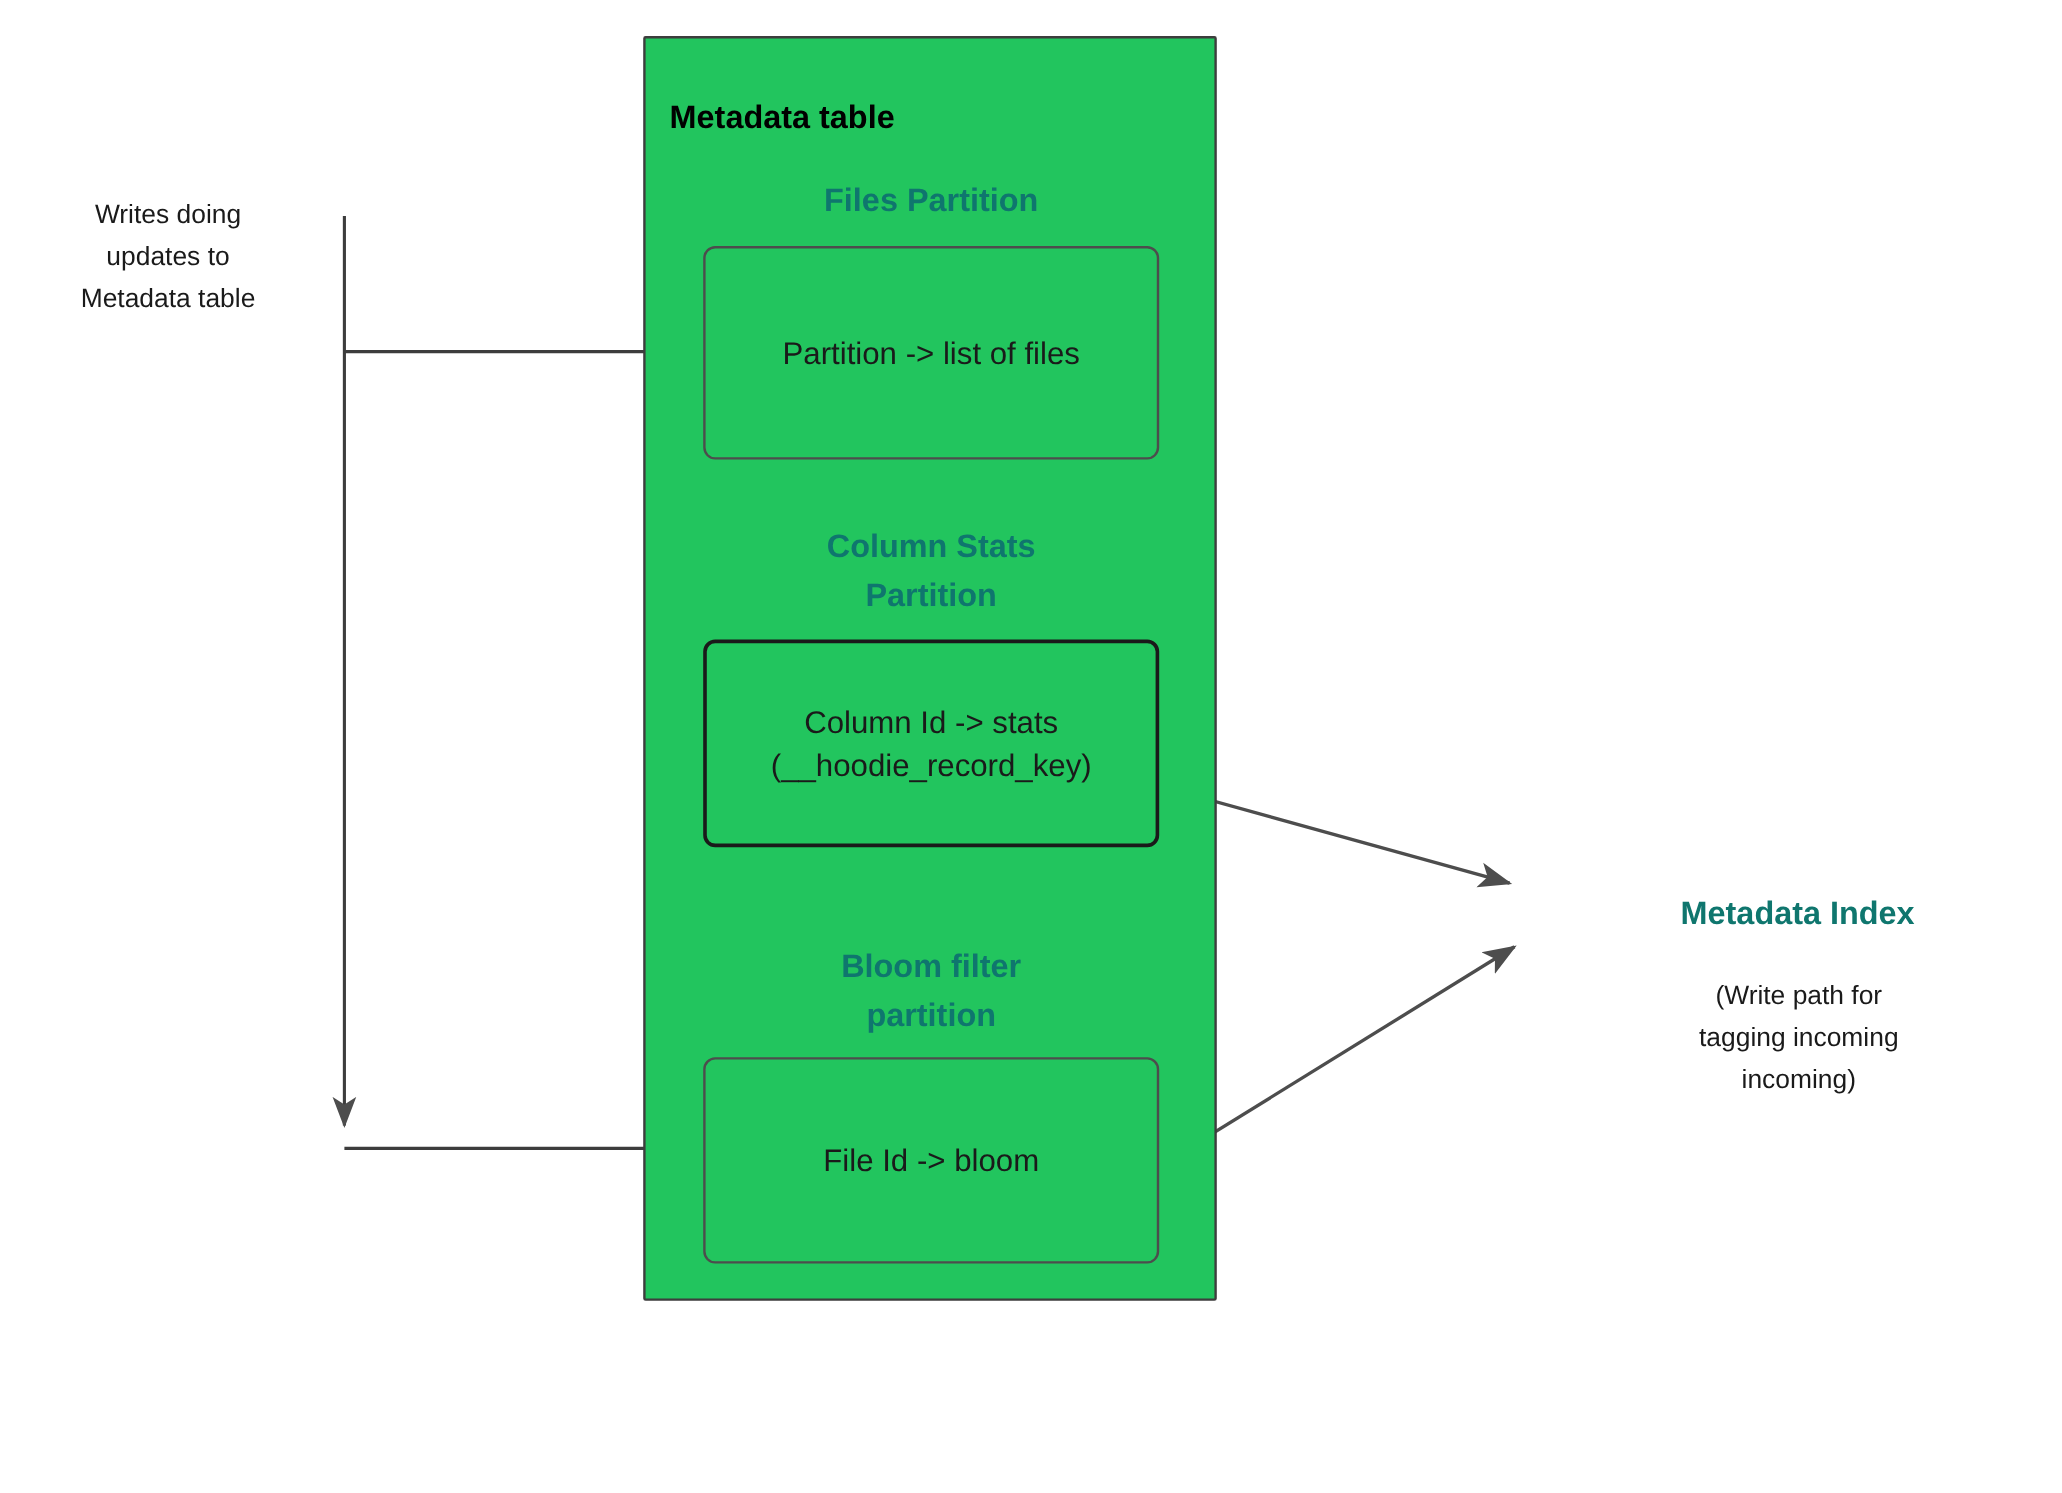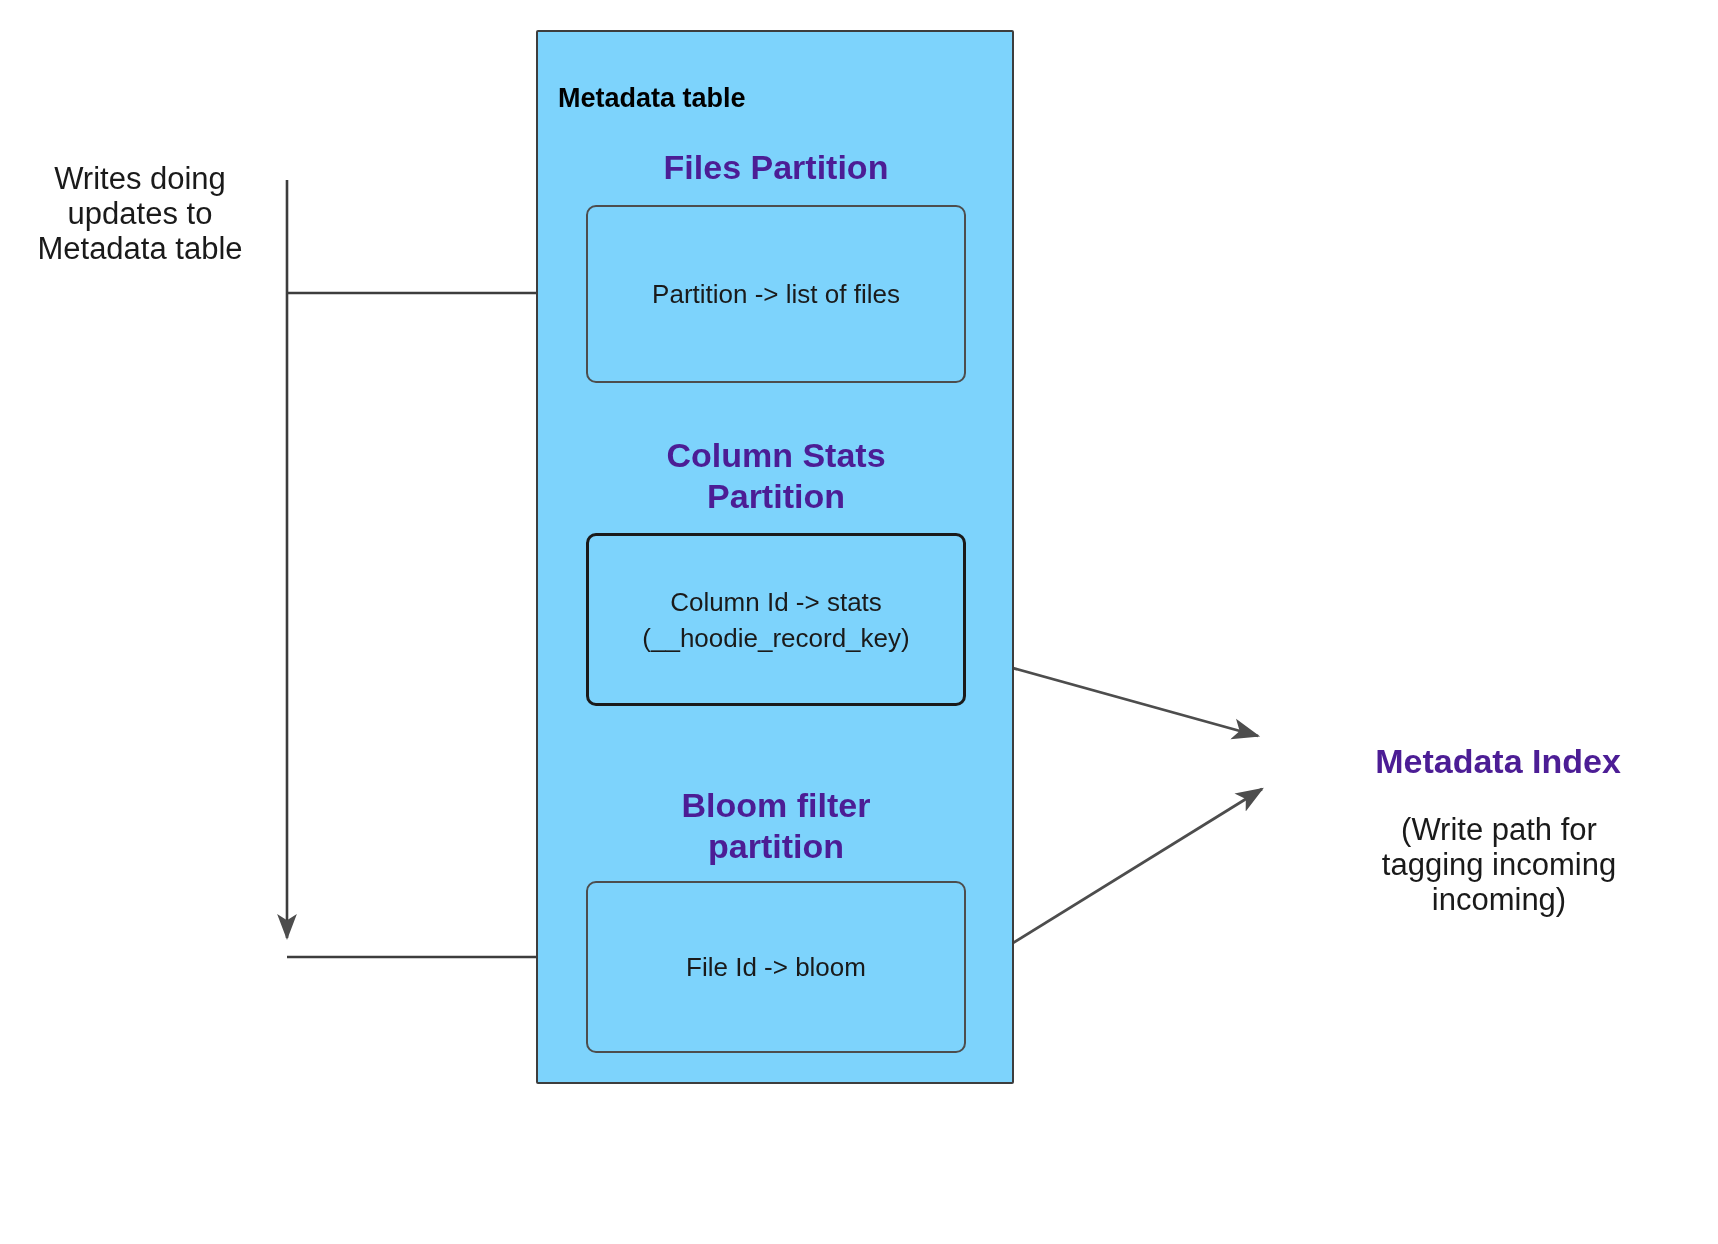--- a/index.html
+++ b/index.html
@@ -19,21 +19,21 @@
   #wires {
     position: absolute;
     left: 0;
     top: 0;
     width: 1718px;
     height: 1244px;
   }
   .box {
     position: absolute;
     box-sizing: border-box;
-    background: #7dd3fc;
+    background: #22c55e;
     border: 2px solid #4d4d4d;
     border-radius: 10px;
   }
   .box.outer {
     border-color: #3d3d3d;
     border-radius: 2px;
     border-width: 2px;
   }
   .box.strong {
     border-color: #1a1a1a;
@@ -50,33 +50,33 @@
     text-align: center;
   }
   .title-bold {
     font-weight: bold;
     font-size: 27px;
     line-height: 36px;
     color: #000000;
   }
   .heading-bold {
     font-weight: bold;
-    font-size: 34px;
+    font-size: 27px;
     line-height: 41px;
-    color: #4c1d95;
+    color: #0f766e;
   }
   .body-text {
     font-weight: normal;
     font-size: 26px;
     line-height: 36px;
     color: #1a1a1a;
   }
   .side-note {
     font-weight: normal;
-    font-size: 31px;
+    font-size: 22px;
     line-height: 35px;
     color: #1a1a1a;
   }
   .stack {
     display: flex;
     flex-direction: column;
     align-items: center;
     justify-content: center;
     text-align: center;
   }

